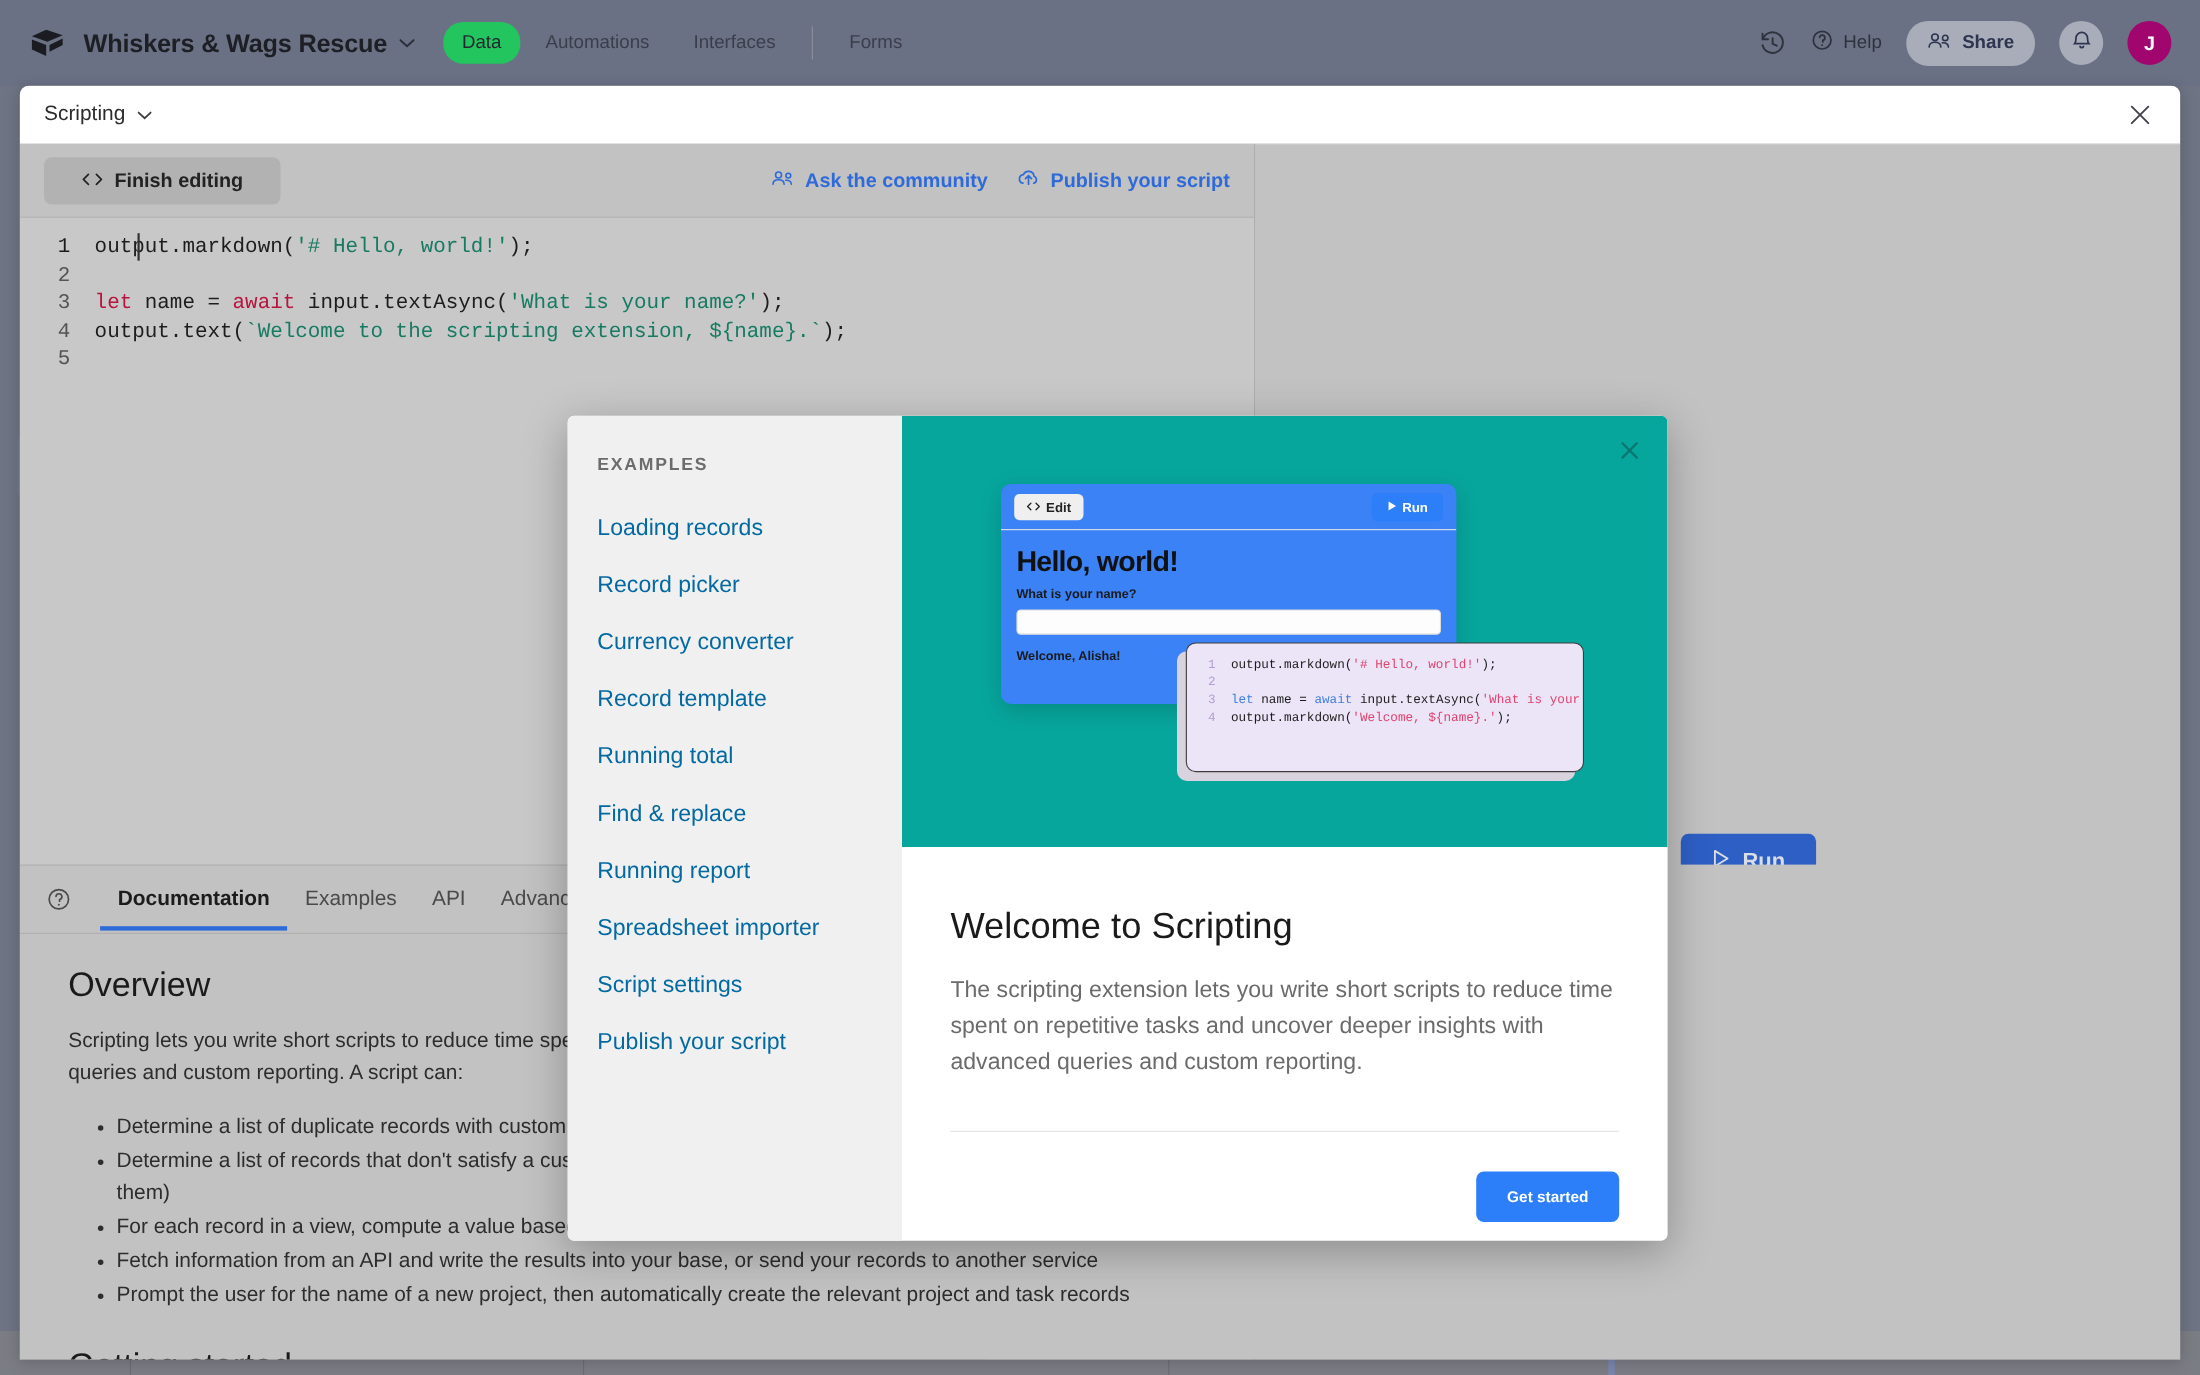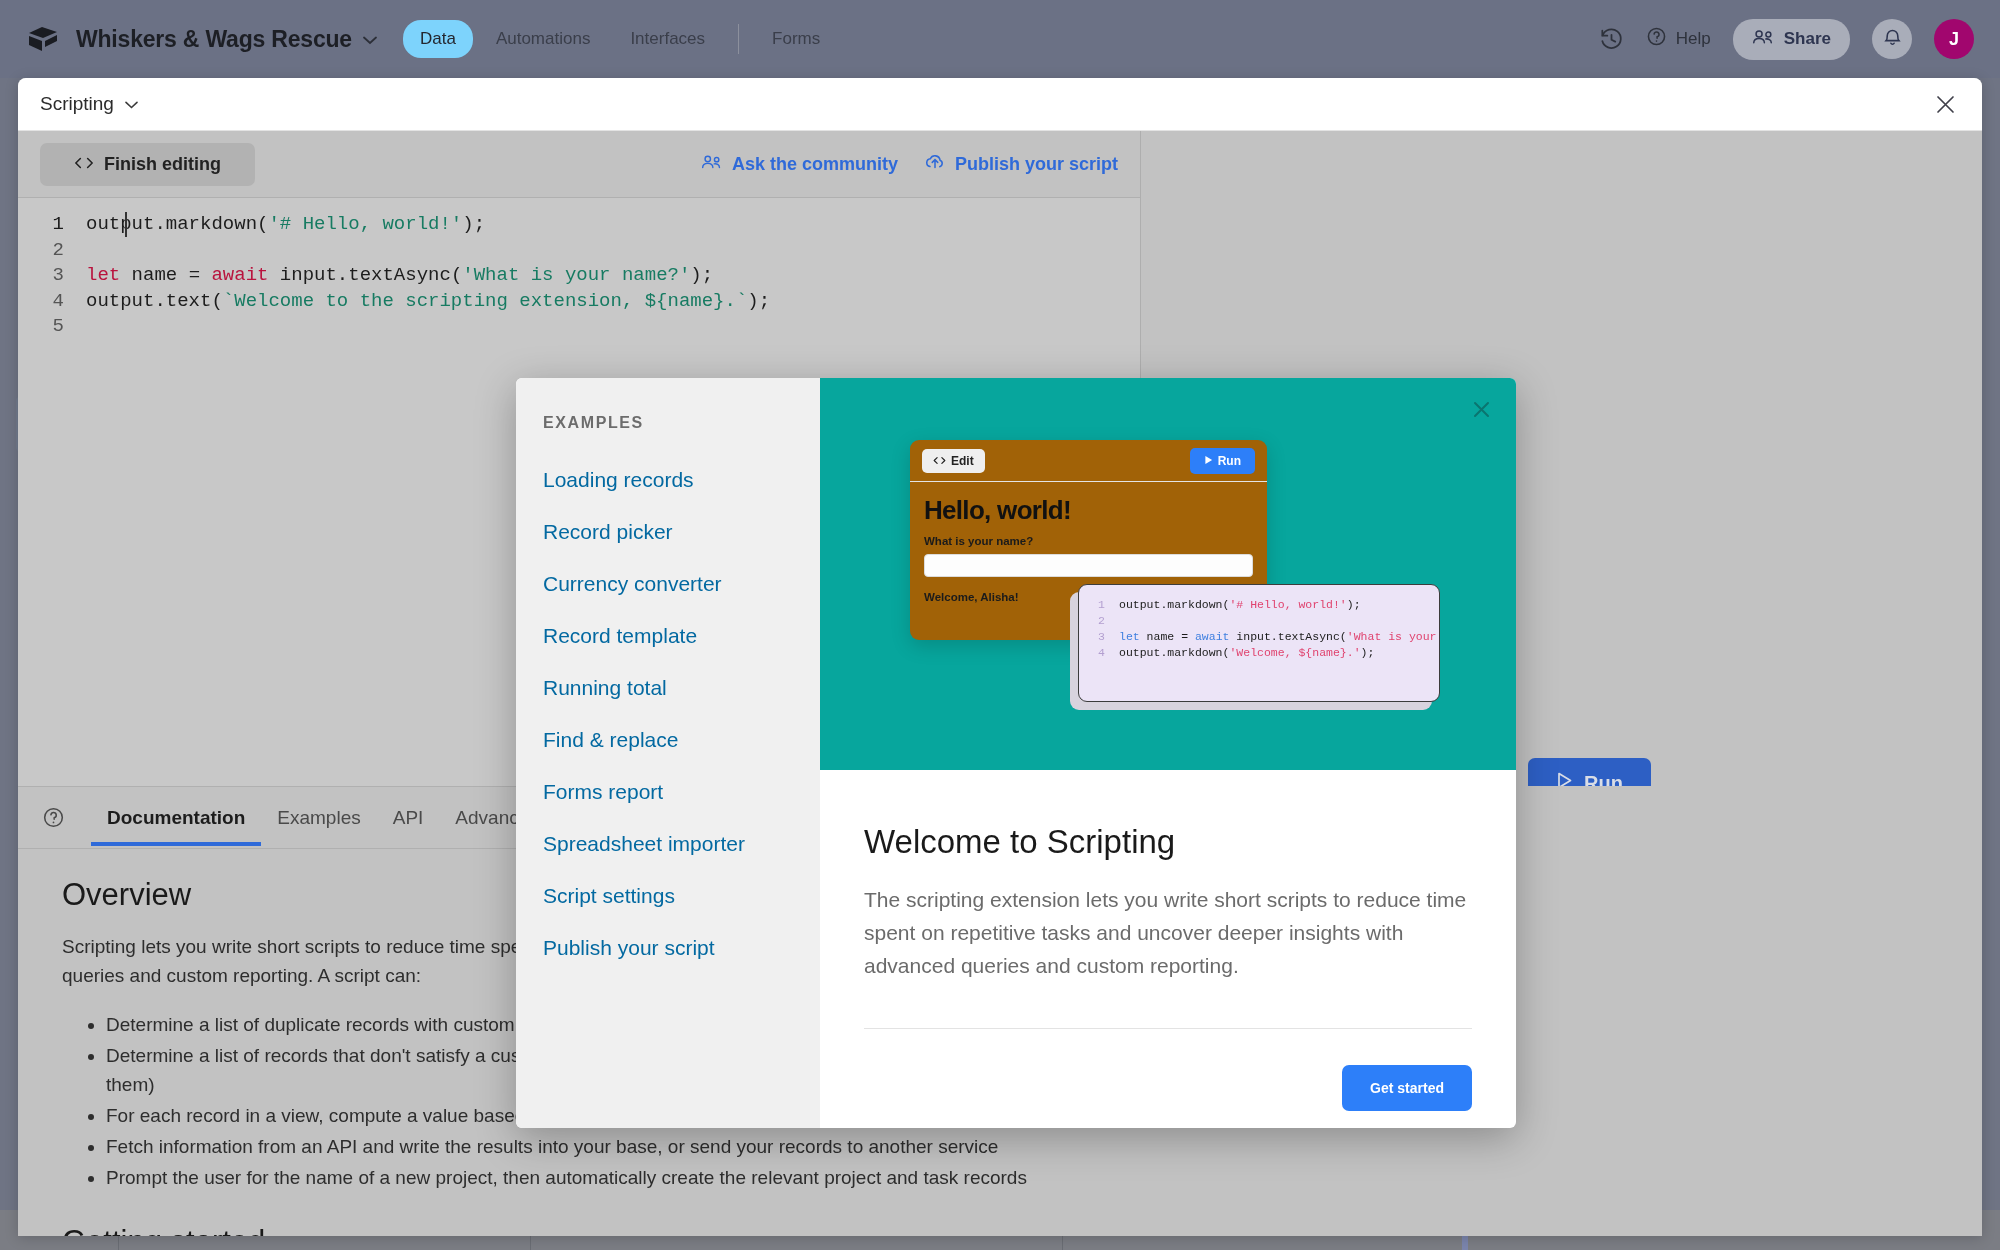--- a/index.html
+++ b/index.html
@@ -32,21 +32,21 @@
   }
   .chev {
     margin-left: 11px; color: #2c2f38; font-size: 15px;
     display: inline-block; flex: 0 0 auto;
   }
   .nav-tabs { display: flex; align-items: center; margin-left: 26px; gap: 6px; }
   .nav-tab {
     font-size: 17px; color: #3a3e4a; padding: 9px 17px; border-radius: 18px;
     white-space: nowrap;
   }
-  .nav-tab.active { background: #7dd3fc; color: #24272f; }
+  .nav-tab.active { background: #22c55e; color: #24272f; }
   .nav-sep { width: 1px; height: 30px; background: #8c909d; margin: 0 10px; }
   .topbar-right {
     margin-left: auto; display: flex; align-items: center; gap: 22px;
   }
   .ticon { color: #2e323c; display: flex; align-items: center; }
   .help-btn {
     display: flex; align-items: center; gap: 9px;
     font-size: 17px; color: #2e323c; white-space: nowrap;
   }
   .share-btn {
@@ -208,22 +208,22 @@
     height: 392px; background: #07a69d; position: relative; overflow: hidden;
     flex: 0 0 auto;
   }
   .hero-close {
     position: absolute; right: 22px; top: 18px; width: 26px; height: 26px;
     display: flex; align-items: center; justify-content: center;
     color: #0b756f; font-size: 22px;
   }
   
   .mini-card {
-    position: absolute; left: 90px; top: 62px; width: 357px; height: 200px;
-    background: #a16207; border-radius: 9px; box-shadow: 0 6px 20px rgba(0,0,0,0.16);
+    position: absolute; left: 90px; top: 62px; width: 414px; height: 200px;
+    background: #3b82f6; border-radius: 9px; box-shadow: 0 6px 20px rgba(0,0,0,0.16);
     overflow: hidden;
   }
   .mini-bar {
     height: 42px; border-bottom: 1px solid #e4e4e4;
     display: flex; align-items: center; padding: 0 12px;
   }
   .mini-edit {
     display: flex; align-items: center; gap: 5px;
     background: #efefef; border-radius: 5px; padding: 5px 11px;
     font-size: 12px; font-weight: bold; color: #222; white-space: nowrap;
@@ -468,21 +468,21 @@
     <div class="modal">
 
       <div class="modal-side">
         <div class="side-title">EXAMPLES</div>
         <div class="side-item">Loading records</div>
         <div class="side-item">Record picker</div>
         <div class="side-item">Currency converter</div>
         <div class="side-item">Record template</div>
         <div class="side-item">Running total</div>
         <div class="side-item">Find &amp; replace</div>
-        <div class="side-item">Forms report</div>
+        <div class="side-item">Running report</div>
         <div class="side-item">Spreadsheet importer</div>
         <div class="side-item">Script settings</div>
         <div class="side-item">Publish your script</div>
       </div>
 
       <div class="modal-main">
         <div class="hero">
           <div class="hero-close">
             <svg width="17" height="17" viewBox="0 0 17 17">
                 <path d="M2 2 L15 15 M15 2 L2 15" stroke="#0b756f" stroke-width="2" stroke-linecap="round"></path>

